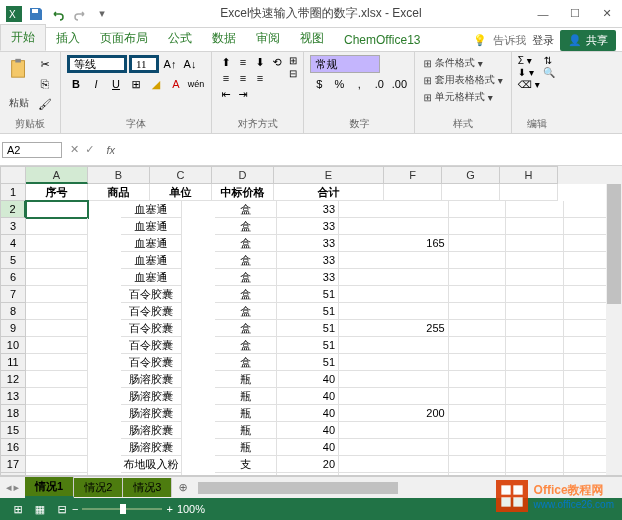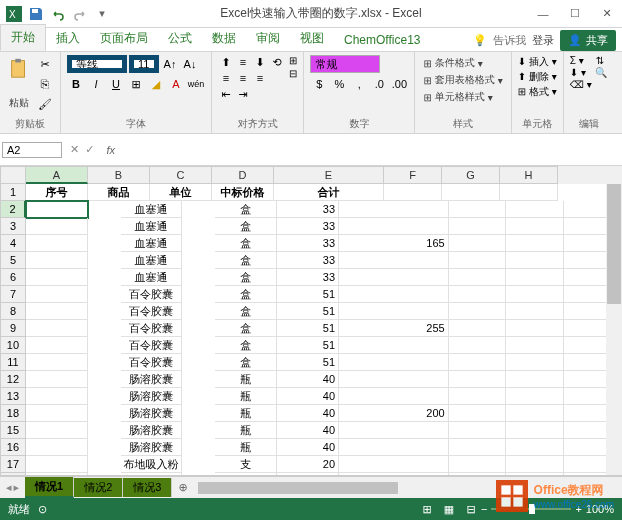--- a/index.html
+++ b/index.html
@@ -25,26 +25,26 @@
 
 
 .ribbon { height: 82px; background: #f1f1f1; display: flex; border-bottom: 1px solid #d4d4d4; }
 .group { border-right: 1px solid #d4d4d4; padding: 3px 6px 2px; display: flex; flex-direction: column; }
 .group-content { flex: 1; display: flex; align-items: flex-start; gap: 4px; }
 .group-label { text-align: center; color: #666; font-size: 10px; margin-top: 2px; }
 .big-btn { display: flex; flex-direction: column; align-items: center; gap: 17px; font-size: 10px; color: #444; padding: 2px; }
 .big-btn svg { width: 22px; height: 22px; }
 .font-controls { display: flex; flex-direction: column; gap: 2px; }
 .font-row { display: flex; align-items: center; gap: 2px; }
-.font-select { border: 5px solid #0c4a6e; background: #fff; font-size: 11px; padding: 1px 4px; height: 18px; }
+.font-select { border: 3px solid #0c4a6e; background: #fff; font-size: 11px; padding: 1px 4px; height: 18px; font-family: Liberation Serif, serif; }
 .sm-btn { width: 18px; height: 18px; border: 1px solid transparent; display: flex; align-items: center; justify-content: center; font-size: 11px; }
 .align-grid { display: flex; flex-direction: column; gap: 2px; }
 .align-row { display: flex; gap: 1px; }
 .align-btn { width: 16px; height: 14px; display: flex; align-items: center; justify-content: center; }
-.number-select { border: 1px solid #ababab; background: #d946ef; font-size: 11px; padding: 1px 4px; width: 70px; height: 18px; }
+.number-select { border: 1px solid #ababab; background: #c4b5fd; font-size: 11px; padding: 1px 4px; width: 70px; height: 18px; }
 .styles-col { display: flex; flex-direction: column; gap: 1px; font-size: 10px; color: #444; }
 .styles-col div { display: flex; align-items: center; gap: 3px; padding: 1px 2px; }
 .cells-col { display: flex; flex-direction: column; gap: 1px; font-size: 10px; }
 .edit-col { display: flex; flex-direction: column; gap: 1px; font-size: 10px; }
 
 
 .formula-bar { height: 32px; display: flex; align-items: center; border-bottom: 1px solid #d4d4d4; }
 .name-box { width: 60px; border: 1px solid #ababab; padding: 1px 4px; margin: 2px; font-size: 11px; background: #fff; }
 .fb-btns { display: flex; gap: 6px; padding: 0 6px; color: #888; }
 .fx { font-style: italic; color: #666; padding: 0 6px; }
@@ -242,30 +242,20 @@
     <div class="group-content">
       <div class="styles-col">
         <div><span>⊞</span><span>条件格式</span> ▾</div>
         <div><span>⊞</span><span>套用表格格式</span> ▾</div>
         <div><span>⊞</span><span>单元格样式</span> ▾</div>
       </div>
     </div>
     <div class="group-label">样式</div>
   </div>
 
-  <div class="group">
-    <div class="group-content">
-      <div class="cells-col">
-        <div>⬇ <span>插入</span> ▾</div>
-        <div>⬆ <span>删除</span> ▾</div>
-        <div>⊞ <span>格式</span> ▾</div>
-      </div>
-    </div>
-    <div class="group-label">单元格</div>
-  </div>
 
   <div class="group" style="border-right:none">
     <div class="group-content">
       <div class="edit-col">
         <div>Σ ▾</div>
         <div>⬇ ▾</div>
         <div>⌫ ▾</div>
       </div>
       <div class="edit-col">
         <div><span>⇅</span></div>
@@ -511,24 +501,20 @@
   <div class="sheet-tab active">情况1</div>
   <div class="sheet-tab">情况2</div>
   <div class="sheet-tab">情况3</div>
   <div class="sheet-add">⊕</div>
   <div class="scroll-h">
       <div class="scroll-thumb-h"></div>
     </div>
 </div>
 
 <div class="status-bar">
-  <div class="status-left">
-    <span>就绪</span>
-    <span>⊙</span>
-  </div>
   <div class="view-btns">
     <span class="view-btn">⊞</span>
     <span class="view-btn">▦</span>
     <span class="view-btn">⊟</span>
   </div>
   <div class="zoom">
     <span>−</span>
     <div class="zoom-slider">
         <div class="zoom-thumb"></div>
       </div>

